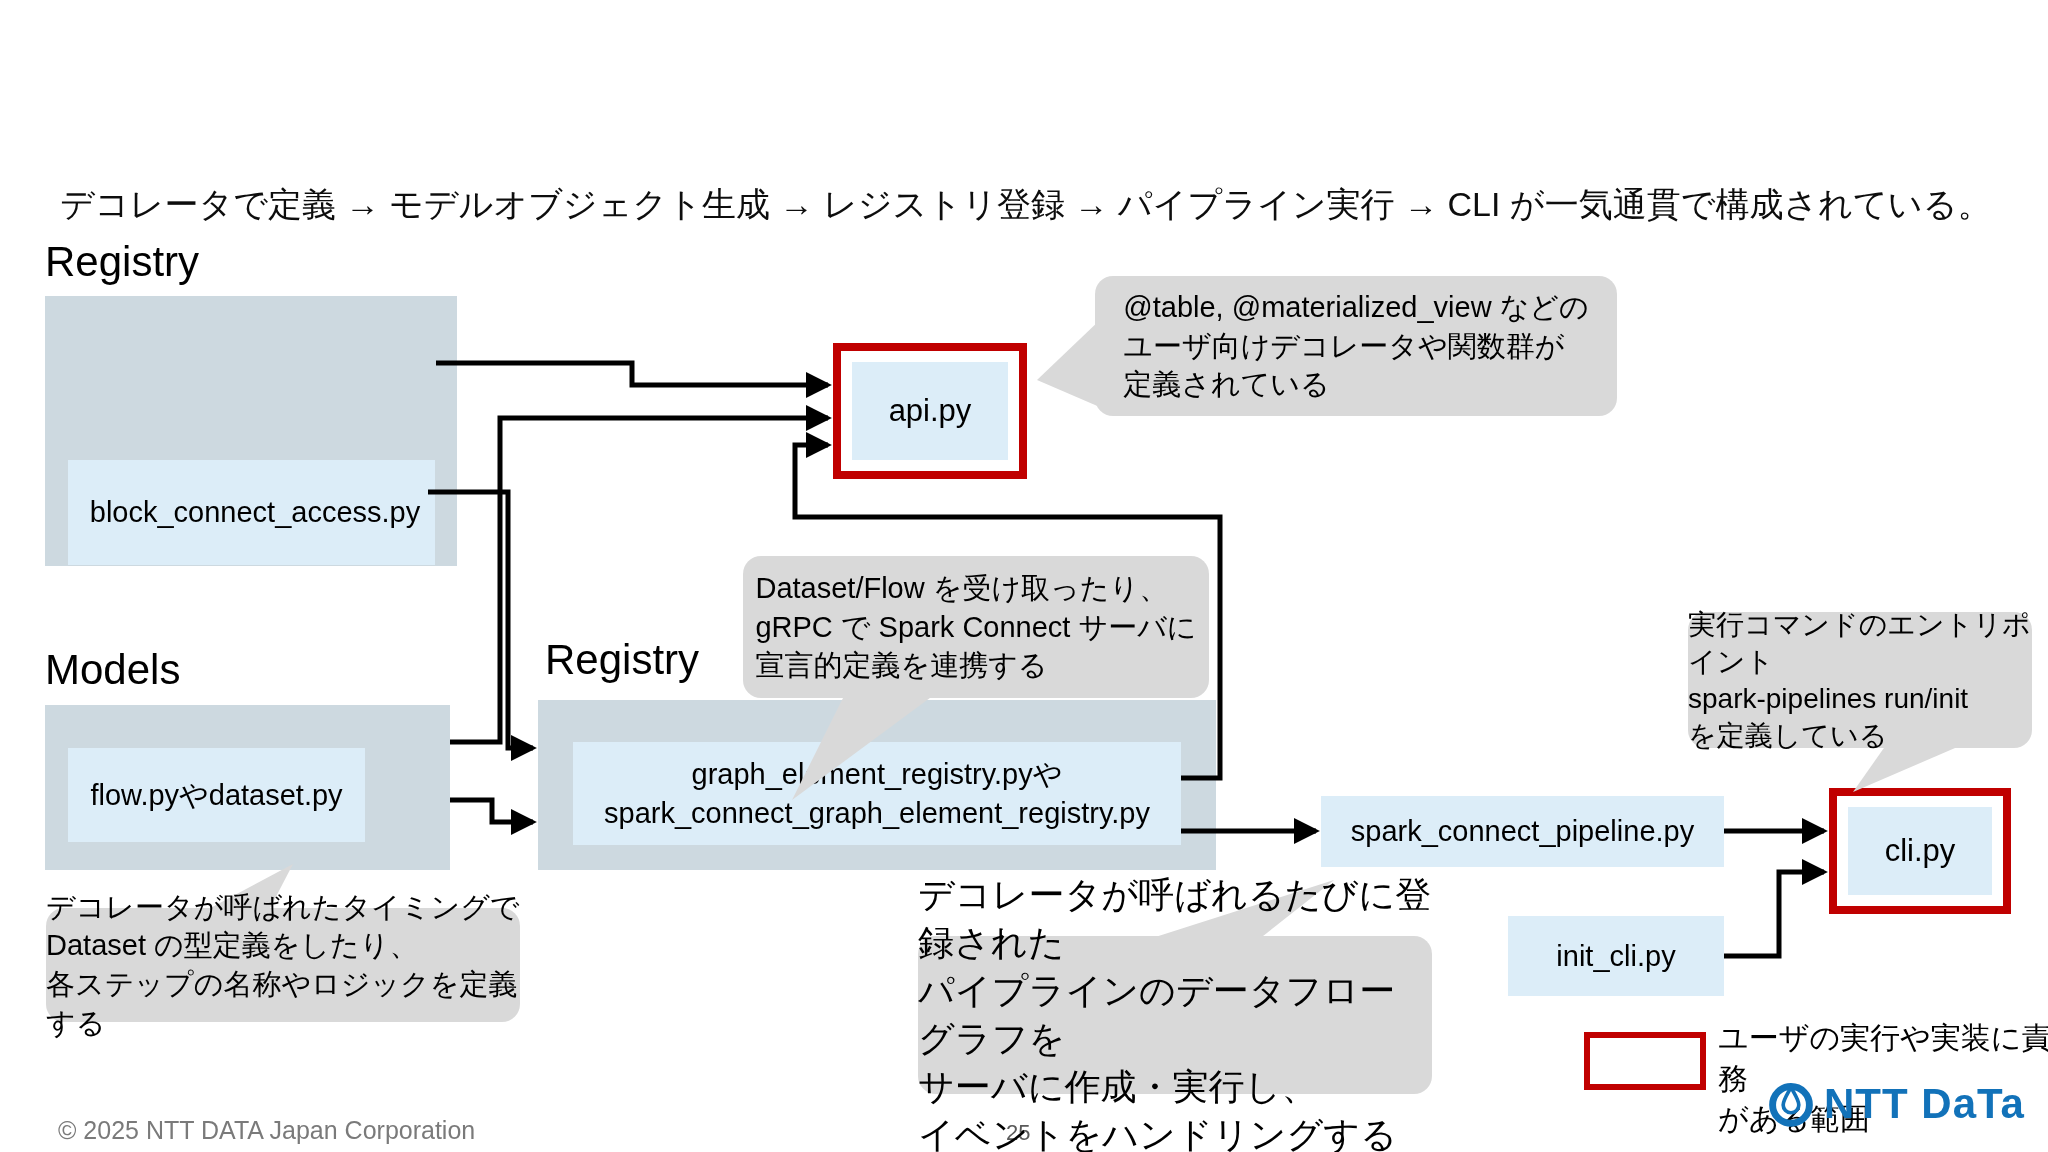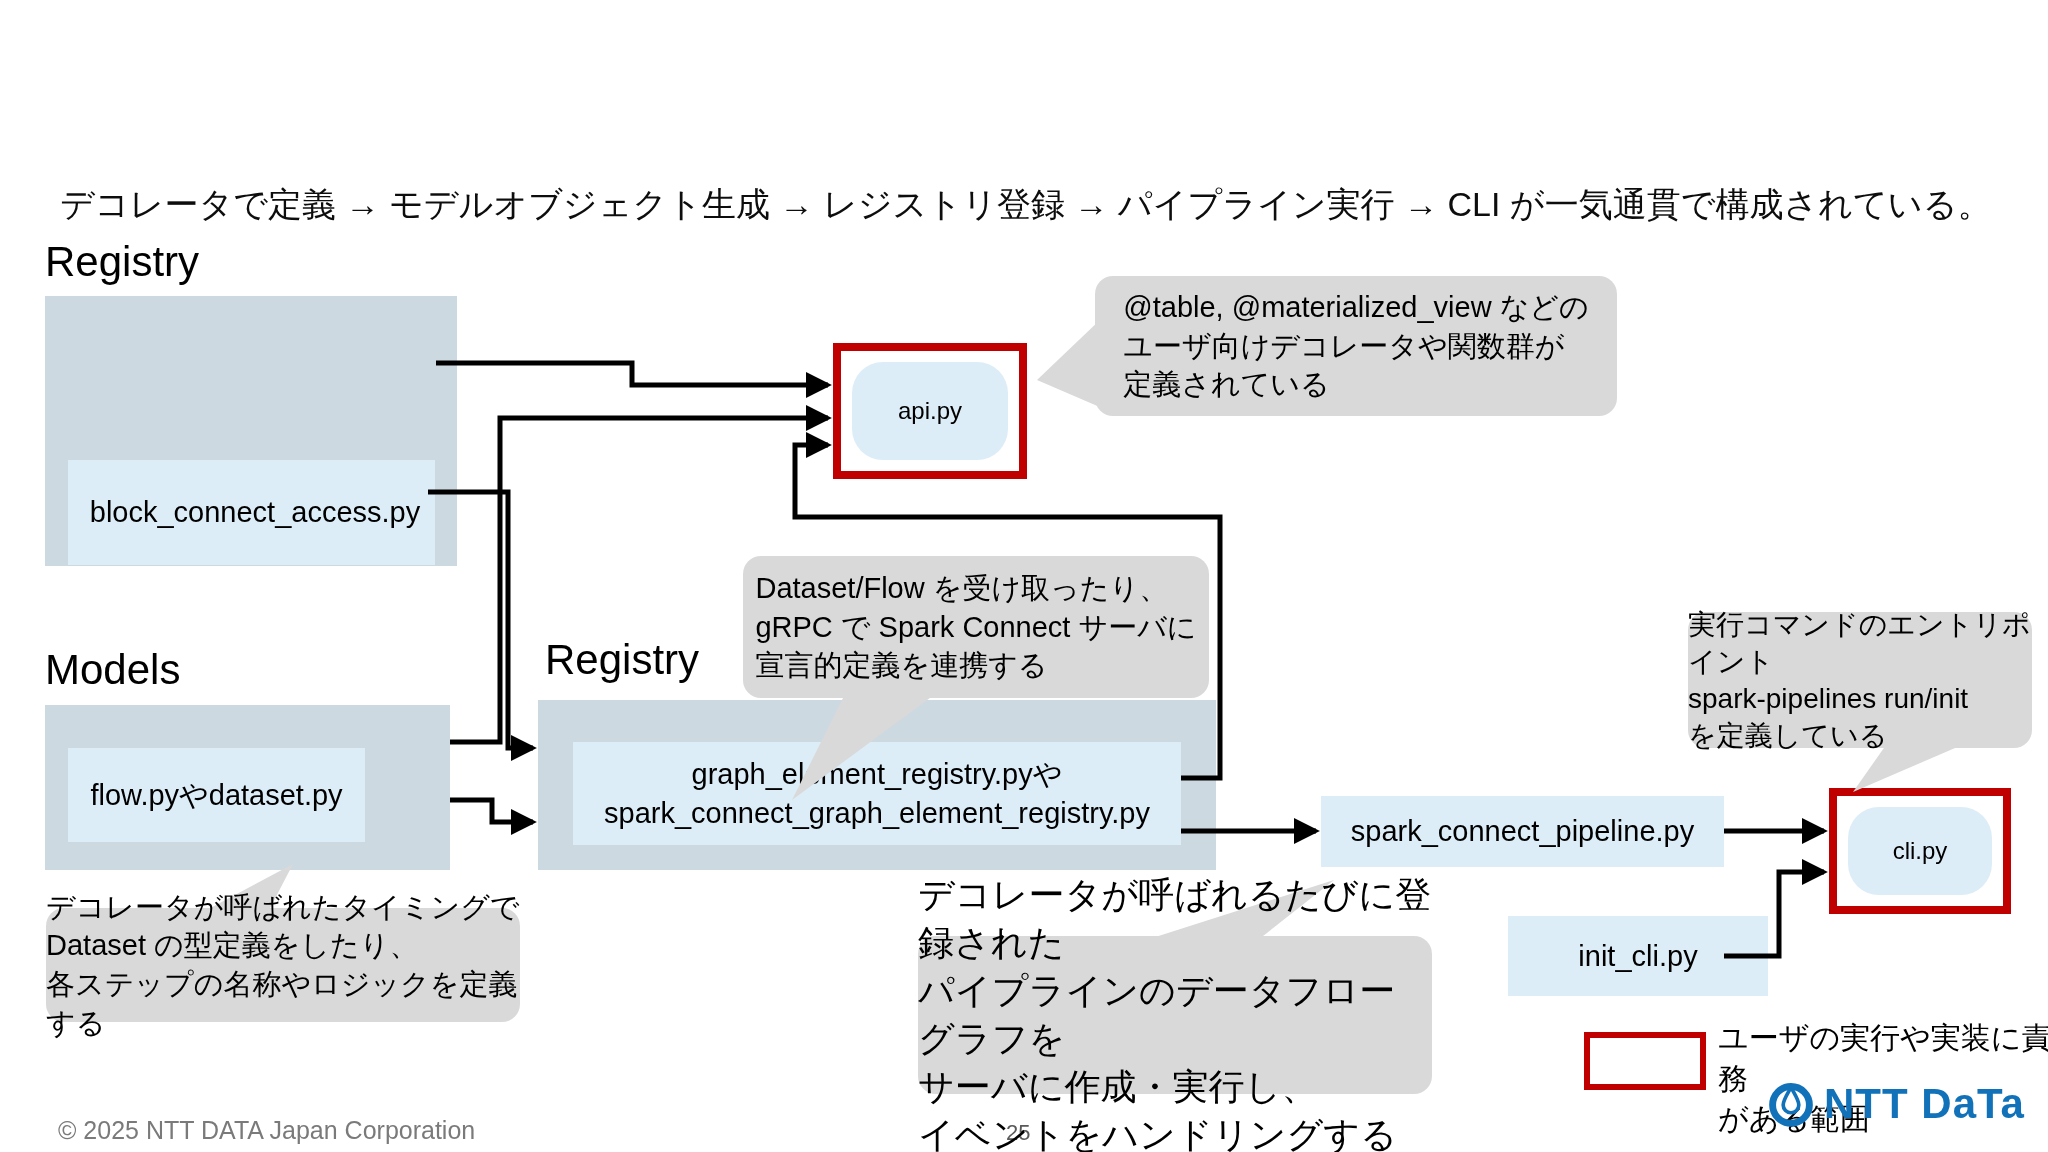--- a/index.html
+++ b/index.html
@@ -23,22 +23,21 @@
   .node{
     background:var(--node-blue);display:flex;align-items:center;justify-content:center;
     text-align:center;font-size:29px;line-height:1.32;white-space:pre-line;z-index:1;
   }
   .red-frame{
     border:8px solid var(--accent-red);background:#ffffff;box-sizing:border-box;
     display:flex;padding:11px;z-index:1;
   }
   .red-frame .node-inner{
     flex:1;background:var(--node-blue);display:flex;align-items:center;justify-content:center;
-    font-size:24px;
-    border-radius:31px;
+    font-size:31px;
   }
   .callout{
     background:var(--callout-gray);border-radius:18px;display:flex;align-items:center;justify-content:center;
     white-space:pre-line;font-size:29px;line-height:1.33;z-index:3;color:#000;
   }
   #connector-layer{position:absolute;left:0;top:0;width:2048px;height:1152px;z-index:2;pointer-events:none;}
   #connector-layer polyline{fill:none;stroke:#000;stroke-width:5;}
   #connector-layer polygon.tail{fill:var(--callout-gray);stroke:none;}
   #legend-frame{border:6px solid var(--accent-red);background:#fff;box-sizing:border-box;z-index:1;}
   #legend-text{font-size:30px;line-height:1.35;white-space:pre-line;z-index:1;}
@@ -69,21 +68,21 @@
 spark_connect_graph_element_registry.py</div>
 
   <div class="abs red-frame" style="left:833px;top:343px;width:194px;height:136px;">
     <div class="node-inner">api.py</div>
   </div>
 
   <div class="abs node" style="left:1321px;top:796px;width:403px;height:71px;">spark_connect_pipeline.py</div>
   <div class="abs red-frame" style="left:1829px;top:788px;width:182px;height:126px;">
     <div class="node-inner">cli.py</div>
   </div>
-  <div class="abs node" style="left:1508px;top:916px;width:260px;height:80px;">init_cli.py</div>
+  <div class="abs node" style="left:1508px;top:916px;width:216px;height:80px;">init_cli.py</div>
 
   <svg id="connector-layer" viewBox="0 0 2048 1152" xmlns="http://www.w3.org/2000/svg">
     <defs>
       <marker id="arr" viewBox="0 0 10 10" refX="8.5" refY="5" markerWidth="5.2" markerHeight="5.2" orient="auto-start-reverse">
         <path d="M0 0 L10 5 L0 10 z" fill="#000"></path>
       </marker>
     </defs>
 
     <polygon class="tail" points="1102,318 1102,408 1037,380"></polygon>
     <polygon class="tail" points="846,692 938,692 792,800"></polygon>

